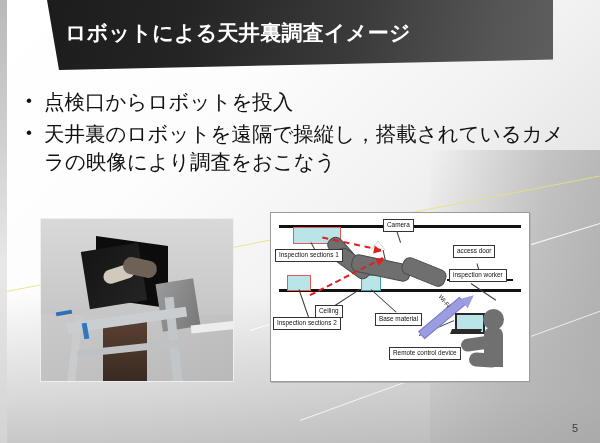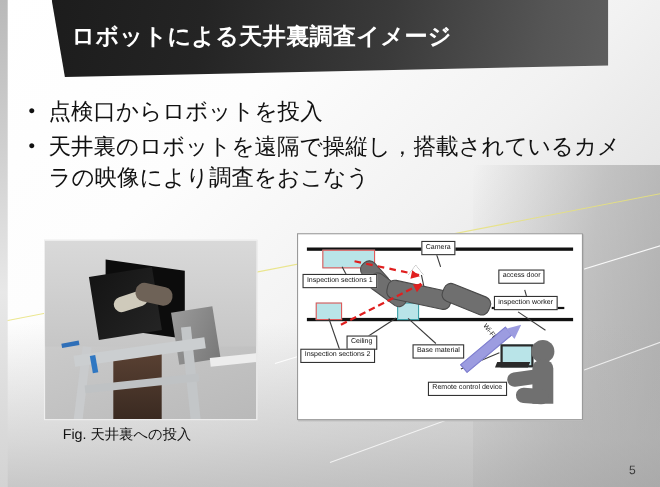--- a/index.html
+++ b/index.html
@@ -276,21 +276,20 @@
     <div class="ph-arm"></div>
     <div class="ph-dark"></div>
     <div class="ph-ladder-l"></div>
     <div class="ph-ladder-r"></div>
     <div class="ph-rung1"></div>
     <div class="ph-rung2"></div>
     <div class="ph-bluetape"></div>
     <div class="ph-bluetape2"></div>
     <div class="ph-light"></div>
   </div>
-  <div class="caption" id="cap-left">Fig. 天井裏への投入</div>
 
   <div id="diagram">
 
     <div class="dg dg-line dg-top-line"></div>
     <div class="dg dg-line dg-mid-line"></div>
     <div class="dg dg-door"></div>
 
     <div class="dg cyanbox cb1"></div>
     <div class="dg cyanbox cb2"></div>
     <div class="dg cyanbox cb3"></div>

